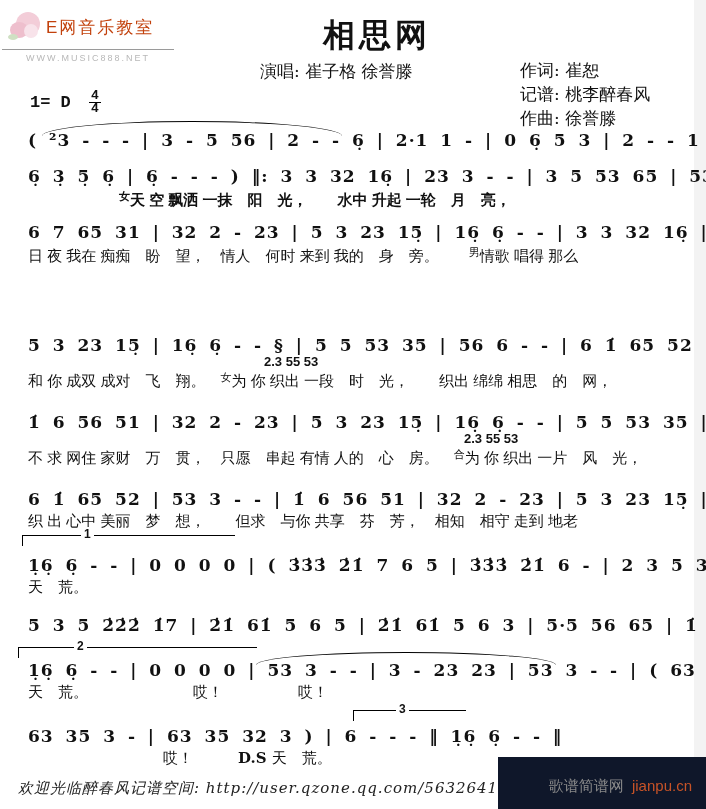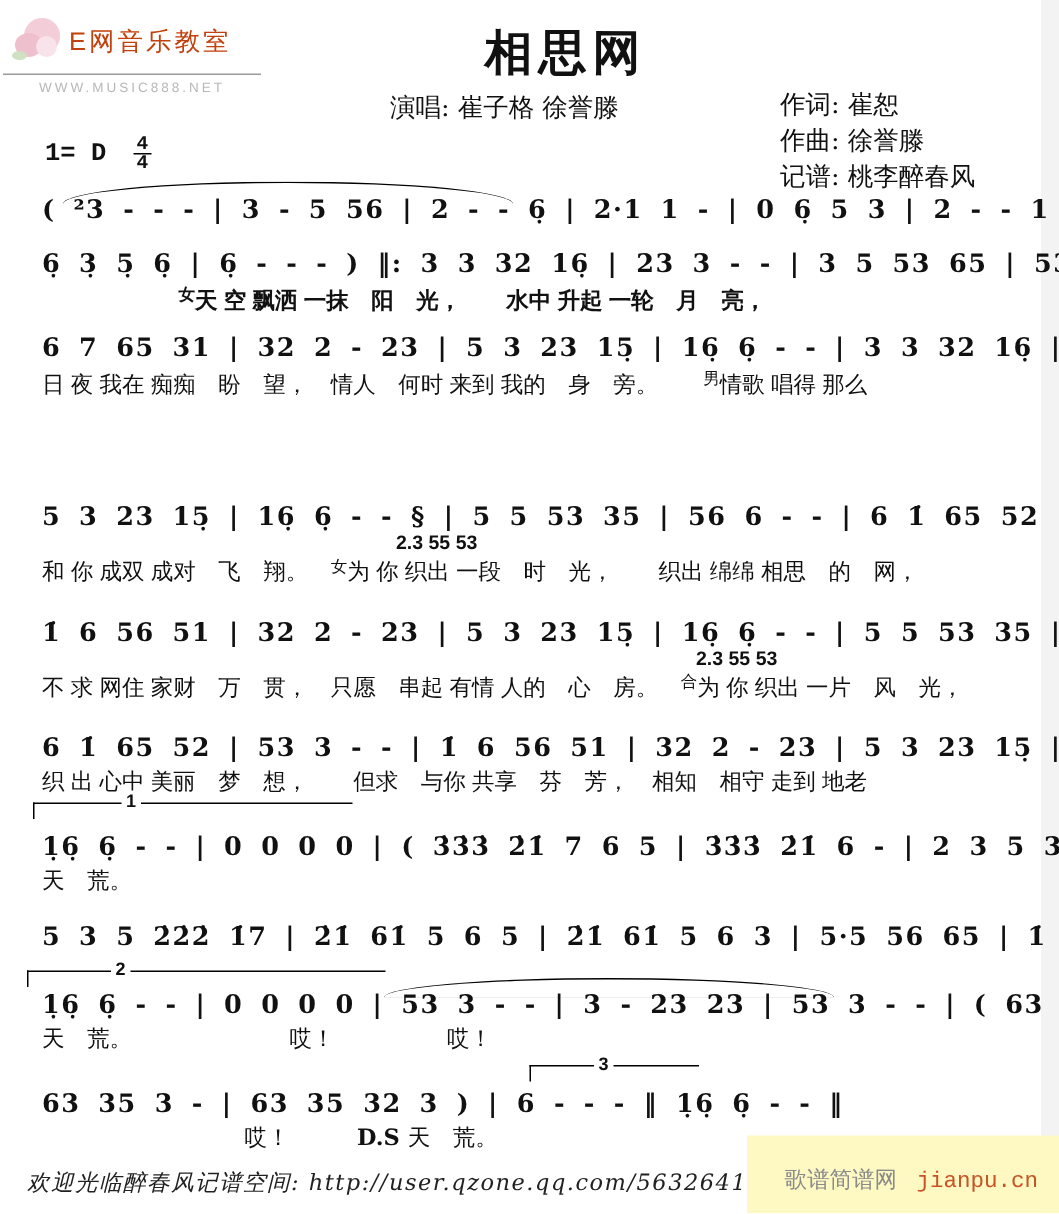--- a/index.html
+++ b/index.html
@@ -49,21 +49,21 @@
   .slur10{left:228px;top:-8px;width:300px;height:12px;}
   .ending{position:absolute;height:10px;border-top:1px solid #000;border-left:1px solid #000;}
   .ending .num{position:absolute;top:-9px;background:#fff;padding:0 3px;font-size:12px;font-weight:bold;}
   .end1{left:-6px;top:-20px;width:212px;}  .end1 .num{left:58px;}
   .end2{left:-10px;top:-13px;width:238px;} .end2 .num{left:55px;}
   .end3{left:325px;top:-16px;width:112px;} .end3 .num{left:42px;}
 
   
   .footer{position:absolute;left:18px;top:779px;font-size:15px;color:#222;
           font-family:"DejaVu Serif",serif;font-style:italic;letter-spacing:1px;}
-  .watermark{position:absolute;right:0;bottom:0;width:208px;height:52px;background:#fef9c3;font-family:Liberation Mono, monospace;}
+  .watermark{position:absolute;right:0;bottom:0;width:208px;height:52px;background:#0f172a;}
   .watermark .wm-inner{position:absolute;right:14px;top:20px;font-size:15px;color:#8a8a8a;}
   .wm-domain{color:#c75327;margin-left:4px;}
 </style>
 </head>
 <body>
 
 <div class="page">
   <div class="right-strip"></div>
 
   <div class="logo">
@@ -83,22 +83,22 @@
     <span class="frac">
       <div class="num">4</div>
       <div class="den">4</div>
     </span>
   </div>
 
   <div class="title">相思网</div>
   <div class="performer">演唱: 崔子格 徐誉滕</div>
   <div class="credits">
     <div>作词: 崔恕</div>
+    <div>记谱: 桃李醉春风</div>
     <div>作曲: 徐誉滕</div>
-    <div>记谱: 桃李醉春风</div>
   </div>
 
   <div class="sys sys1" style="top:130px">
     <div class="slur slur1"></div>
     <div class="notes">( ²3 - - - | 3 - 5 56 | 2 - - 6̣ | 2·1 1 - | 0 6̣ 5 3 | 2 - - 1 |</div>
   </div>
 
   <div class="sys sys2" style="top:166px">
     <div class="notes">6̣ 3̣ 5̣ 6̣ | 6̣ - - - ) ‖: 3 3 32 16̣ | 23 3 - - | 3 5 53 65 | 53 3 - - |</div>
     <div class="lyrics"><span class="marker">女</span><span class="word">天 空 飘洒 一抹　阳　光，　　水中 升起 一轮　月　亮，</span></div>

